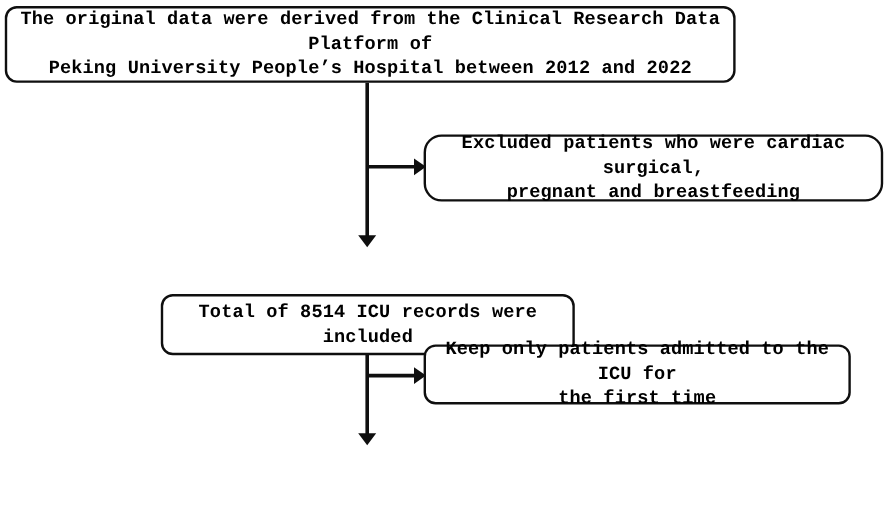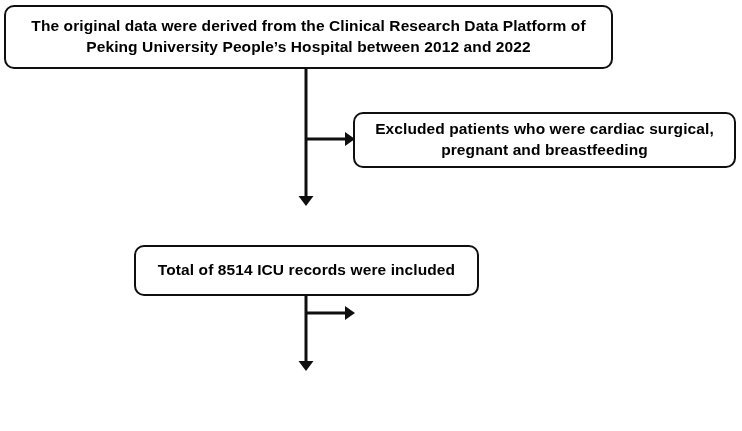--- a/index.html
+++ b/index.html
@@ -5,21 +5,21 @@
   html, body {
     margin: 0;
     padding: 0;
     background: #ffffff;
   }
   #flowchart {
     position: relative;
     width: 742px;
     height: 431px;
     background: #ffffff;
-    font-family: Liberation Sans, sans-serif;
+    font-family: Liberation Mono, monospace;
     overflow: hidden;
   }
   .node {
     position: absolute;
     box-sizing: border-box;
     border: 2.5px solid #0f0f0f;
     border-radius: 10px;
     background: #ffffff;
     display: flex;
     align-items: center;
@@ -33,21 +33,21 @@
     padding: 2px 10px;
     z-index: 2;
   }
   .node-text {
     display: block;
     width: 100%;
     white-space: pre-line;
   }
   
   #node-source      { left: 4px;   top: 5px;   width: 609px; height: 64px; }
-  #node-excluded    { left: 353px; top: 112px; width: 383px; height: 56px; }
+  #node-excluded    { left: 353px; top: 112px; width: 383px; height: 56px; border-radius: 15px; }
   #node-total-icu   { left: 134px; top: 204px; width: 345px; height: 51px; margin-top: 41px; }
   #node-first-time  { left: 353px; top: 287px; width: 356px; height: 50px; }
   #node-final       { left: 134px; top: 369px; width: 345px; height: 58px; }
 
   
   #connectors {
     position: absolute;
     left: 0;
     top: 0;
     width: 742px;
@@ -98,15 +98,19 @@
 
   <div class="node" id="node-excluded">
     <span class="node-text">Excluded patients who were cardiac surgical,
 pregnant and breastfeeding</span>
   </div>
 
   <div class="node" id="node-total-icu">
     <span class="node-text">Total of 8514 ICU records were included</span>
   </div>
 
+  <div class="node" id="node-first-time">
+    <span class="node-text">Keep only patients admitted to the ICU for
+the first time</span>
+  </div>
 
 
 </div>
 
 </body></html>

